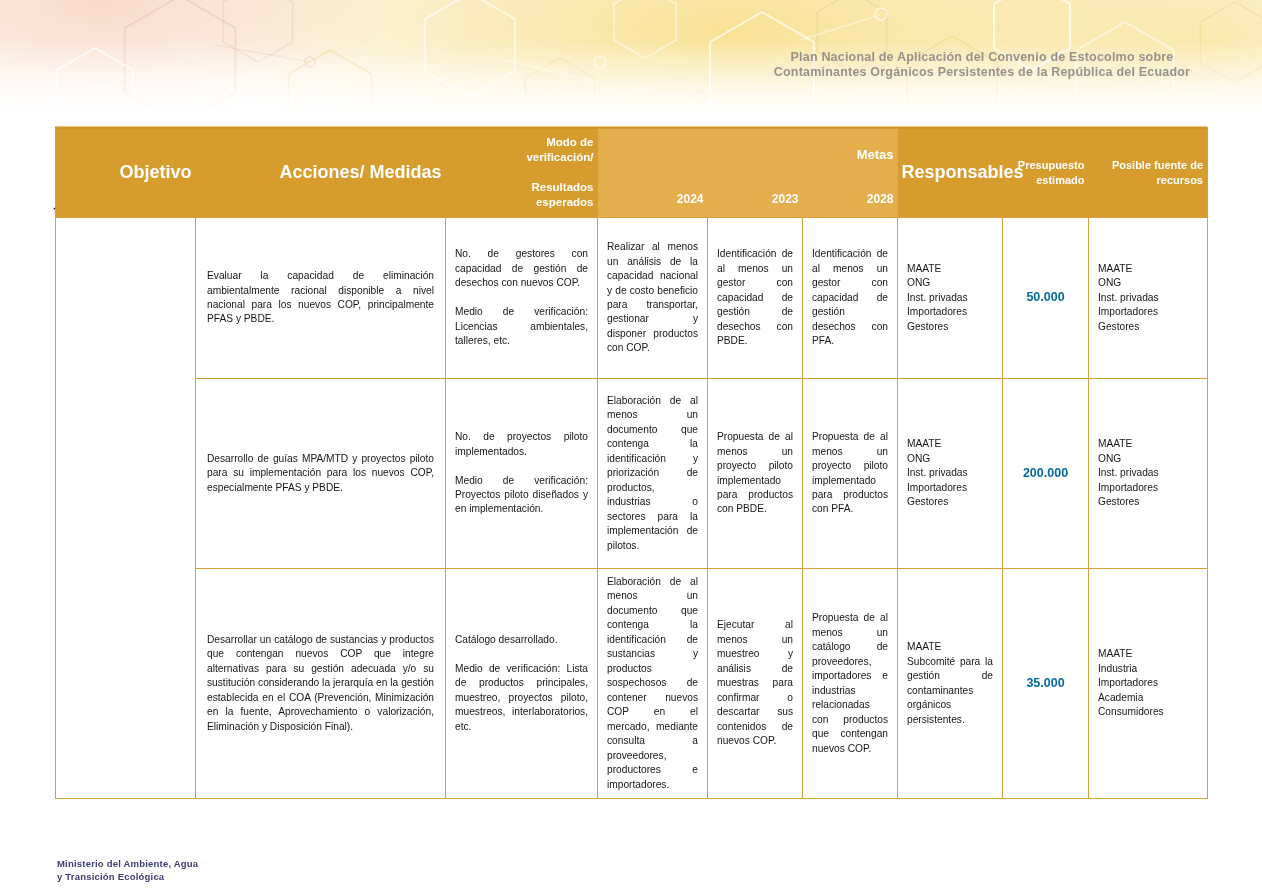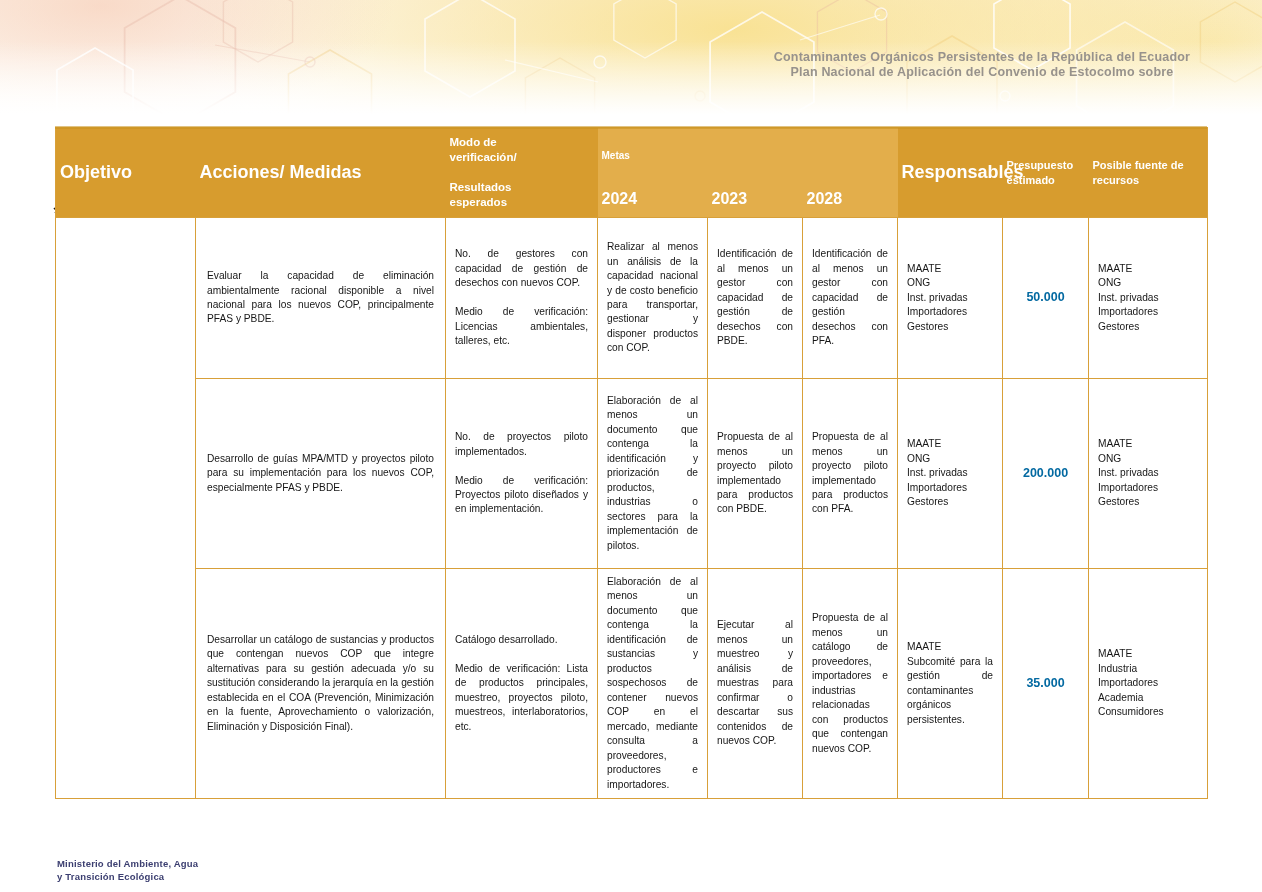--- a/index.html
+++ b/index.html
@@ -33,30 +33,30 @@
 
   
   .tbl-wrap { position:absolute; top:127px; left:55px; width:1152px; }
   table { border-collapse:collapse; table-layout:fixed; width:1152px;
           border:1px solid #D8A039; }
   .topline { position:absolute; top:-1px; left:0; width:1152px; height:3px;
              background:#C9921D; opacity:.55; }
 
   thead th {
     background:#D79C2E; color:#ffffff; font-weight:bold; border:none;
-    vertical-align:middle; text-align:left; line-height:1.3; padding:0 4px;
+    vertical-align:middle; text-align:right; line-height:1.3; padding:0 4px;
   }
   thead th.metas { background:#E3AE4B; }
   tr.h1 th { height:55px; }
   tr.h2 th { height:35px; }
   .th-lg { font-size:18px; }
   .th-md { font-size:11.5px; white-space:pre-line; }
   .th-sm { font-size:11px; }
-  .th-metas-title { font-size:10px; vertical-align:middle; }
-  .th-year { font-size:16px; }
+  .th-metas-title { font-size:13px; vertical-align:middle; }
+  .th-year { font-size:12px; }
 
   tbody td {
     background:#ffffff; border:1px solid #D8A039; color:#161616;
     font-size:10.2px; line-height:1.42; vertical-align:middle; padding:6px 9px;
   }
   tr.r1 td { height:161px; }
   tr.r2 td { height:190px; }
   tr.r3 td { height:200px; }
   .just { text-align:justify; }
   .pre  { white-space:pre-line; }
@@ -103,22 +103,22 @@
       <line x1="800" y1="40" x2="880" y2="15" stroke="#ffffff" stroke-width="1.2" opacity="0.6"></line>
       <circle cx="310" cy="62" r="5" stroke="#e9c0b0" stroke-width="1.3" fill="none" opacity="0.5"></circle>
       <circle cx="600" cy="62" r="6" stroke="#ffffff" stroke-width="1.4" fill="none" opacity="0.7"></circle>
       <circle cx="700" cy="96" r="5" stroke="#f0d08a" stroke-width="1.3" fill="none" opacity="0.55"></circle>
       <circle cx="881" cy="14" r="6" stroke="#ffffff" stroke-width="1.4" fill="none" opacity="0.7"></circle>
       <circle cx="1005" cy="96" r="5" stroke="#ffffff" stroke-width="1.3" fill="none" opacity="0.65"></circle>
     </svg>
   </div>
 
   <div class="doc-title">
+    <div>Plan Nacional de Aplicación del Convenio de Estocolmo sobre</div>
     <div>Contaminantes Orgánicos Persistentes de la República del Ecuador</div>
-    <div>Plan Nacional de Aplicación del Convenio de Estocolmo sobre</div>
   </div>
 
   <svg class="stray" width="12" height="12" viewBox="0 0 12 12">
     <path d="M2 9 L9 2 M1 4 L6 9" stroke="#1a1a1a" stroke-width="1.6" fill="none"></path>
   </svg>
 
   <div class="tbl-wrap">
     <div class="topline"></div>
     <table>
       <colgroup>

